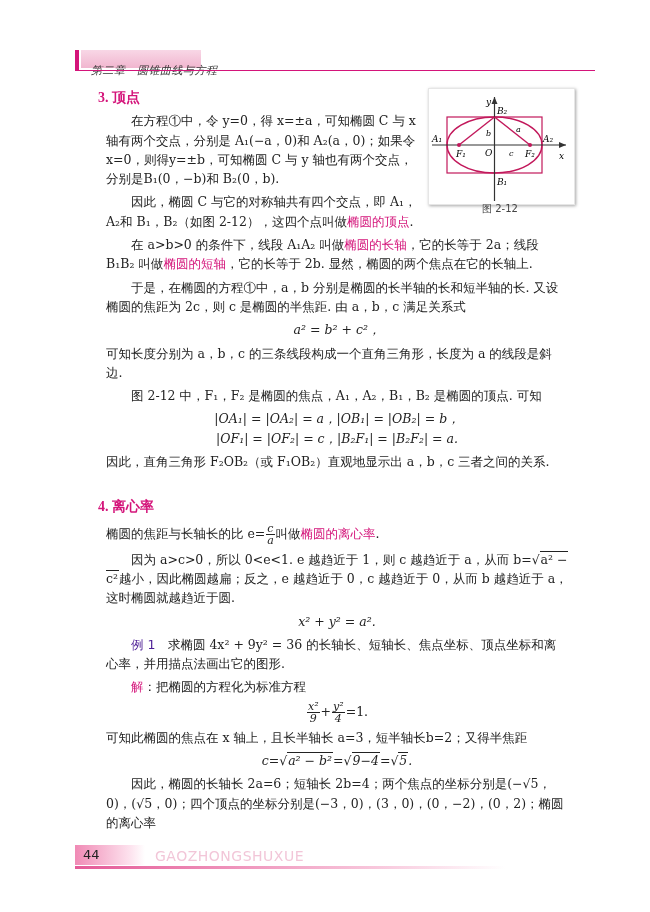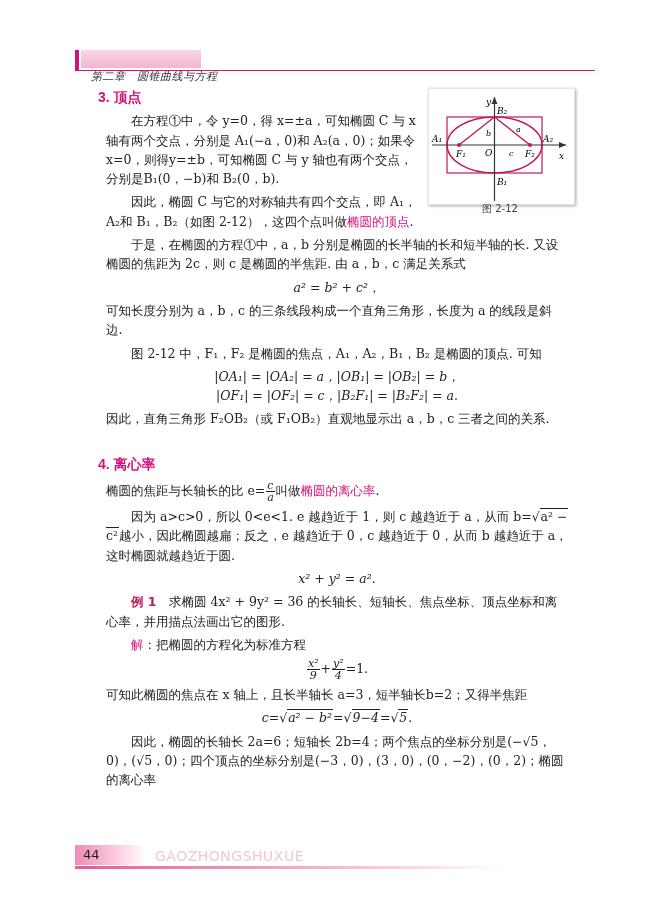--- a/index.html
+++ b/index.html
@@ -2,38 +2,38 @@
 <html><head>
 <meta charset="utf-8">
 <style>
   html, body { margin: 0; padding: 0; background: #ffffff; }
   body { width: 650px; height: 912px; position: relative; overflow: hidden;
          font-family: "DejaVu Serif", "Liberation Serif", serif; color: #222; }
   .header { position: absolute; left: 75px; top: 50px; width: 520px; height: 20px; }
   .header-bar { position: absolute; left: 0; top: 0; width: 4px; height: 20px; background: #d4147a; }
   .header-tab { position: absolute; left: 6px; top: 0; height: 18px; width: 120px;
                 background: linear-gradient(to bottom, #f8d7e6, #f1b6cf); }
-  .header-text { position: absolute; left: 16px; top: 19px; font-size: 11px; color: #333;
+  .header-text { position: absolute; left: 16px; top: 13px; font-size: 11px; color: #333;
                  font-family: Liberation Mono, monospace; font-style: italic; letter-spacing: 0.5px; }
   .header-line { position: absolute; left: 0; top: 20px; width: 520px; height: 1px; background: #d4147a; }
 
   .content { position: absolute; left: 102px; top: 88px; width: 470px; font-size: 12.5px; line-height: 19.3px; }
-  .section-title { font-family: Liberation Sans, sans-serif; font-weight: bold; color: #d4147a; font-size: 14px; margin: 0 0 4px -4px; }
+  .section-title { font-family: Liberation Serif, serif; font-weight: bold; color: #d4147a; font-size: 14px; margin: 0 0 4px -4px; }
   .p { margin: 4px; text-indent: 2em; }
   .p.noindent { text-indent: 0; }
   .narrow { width: 318px; }
   .hl { color: #d4147a; font-family: "DejaVu Sans", sans-serif; }
   .eq { text-align: center; margin: 0; }
   .mi { font-style: italic; }
   .gap { height: 22px; }
   .frac { display: inline-block; vertical-align: middle; text-align: center; font-size: 11px; line-height: 11px; margin: 0 1px; }
   .frac .num { display: block; border-bottom: 1px solid #222; padding: 0 1px; font-style: italic; }
   .frac .den { display: block; font-style: italic; }
   .sqrt { border-top: 1px solid #222; padding: 0 1px; }
-  .example-label { color: #be185d; font-weight: bold; font-family: "DejaVu Sans", sans-serif; }
+  .example-label { color: #4c1d95; font-weight: normal; font-family: "DejaVu Sans", sans-serif; }
 
   .figure { position: absolute; left: 428px; top: 88px; width: 145px; height: 115px;
             background: #fff; box-shadow: 1px 1px 3px rgba(0,0,0,0.35); border: 1px solid #e6e6e6; }
   .fig-caption { position: absolute; left: 482px; top: 202px; font-size: 10px; color: #444;
                  font-family: "DejaVu Sans", sans-serif; }
 
   .footer { position: absolute; left: 75px; top: 845px; width: 440px; height: 24px; }
   .footer-box { position: absolute; left: 0; top: 0; width: 70px; height: 20px;
                 background: linear-gradient(to right, #f08ab5, #fde4ef 80%, #ffffff); }
   .footer-num { position: absolute; left: 8px; top: 2px; font-size: 13px; font-family: "DejaVu Sans", sans-serif; color: #222; }
@@ -49,20 +49,21 @@
   <div class="header-bar"></div>
   <div class="header-tab"></div>
   <div class="header-text">第二章　圆锥曲线与方程</div>
   <div class="header-line"></div>
 </div>
 
 <div class="content">
   <div class="section-title">3. 顶点</div>
   <p class="p narrow">在方程①中，令 y=0，得 x=±a，可知椭圆 C 与 x 轴有两个交点，分别是 A₁(−a，0)和 A₂(a，0)；如果令x=0，则得y=±b，可知椭圆 C 与 y 轴也有两个交点，分别是B₁(0，−b)和 B₂(0，b).</p>
   <p class="p narrow"><span>因此，椭圆 C 与它的对称轴共有四个交点，即 A₁，A₂和 B₁，B₂（如图 2-12），这四个点叫做</span><span class="hl">椭圆的顶点</span><span>.</span></p>
+  <p class="p"><span>在 a&gt;b&gt;0 的条件下，线段 A₁A₂ 叫做</span><span class="hl">椭圆的长轴</span><span>，它的长等于 2a；线段 B₁B₂ 叫做</span><span class="hl">椭圆的短轴</span><span>，它的长等于 2b. 显然，椭圆的两个焦点在它的长轴上.</span></p>
   <p class="p">于是，在椭圆的方程①中，a，b 分别是椭圆的长半轴的长和短半轴的长. 又设椭圆的焦距为 2c，则 c 是椭圆的半焦距. 由 a，b，c 满足关系式</p>
   <p class="eq mi">a² = b² + c²，</p>
   <p class="p noindent">可知长度分别为 a，b，c 的三条线段构成一个直角三角形，长度为 a 的线段是斜边.</p>
   <p class="p">图 2-12 中，F₁，F₂ 是椭圆的焦点，A₁，A₂，B₁，B₂ 是椭圆的顶点. 可知</p>
   <p class="eq mi">|OA₁| = |OA₂| = a，|OB₁| = |OB₂| = b，</p>
   <p class="eq mi">|OF₁| = |OF₂| = c，|B₂F₁| = |B₂F₂| = a.</p>
   <p class="p noindent">因此，直角三角形 F₂OB₂（或 F₁OB₂）直观地显示出 a，b，c 三者之间的关系.</p>
 
   <div class="gap"></div>
 

